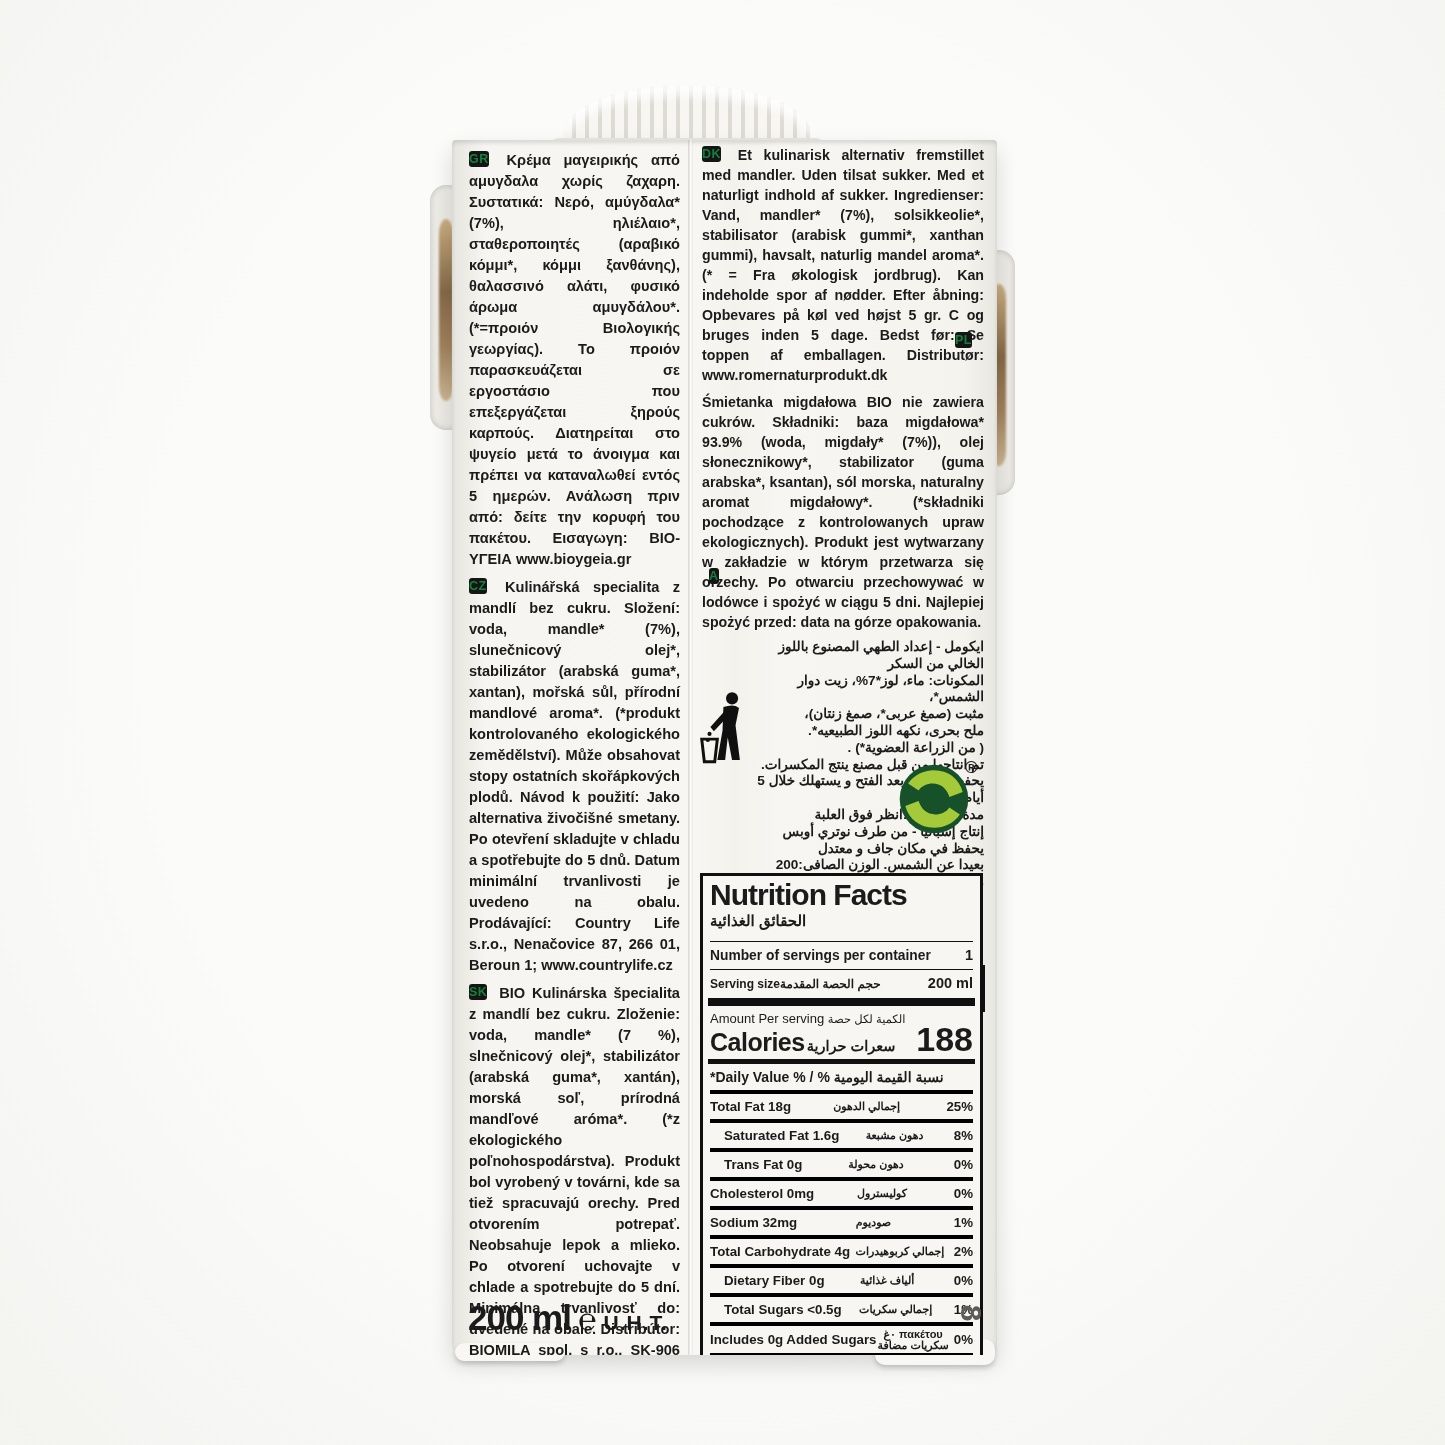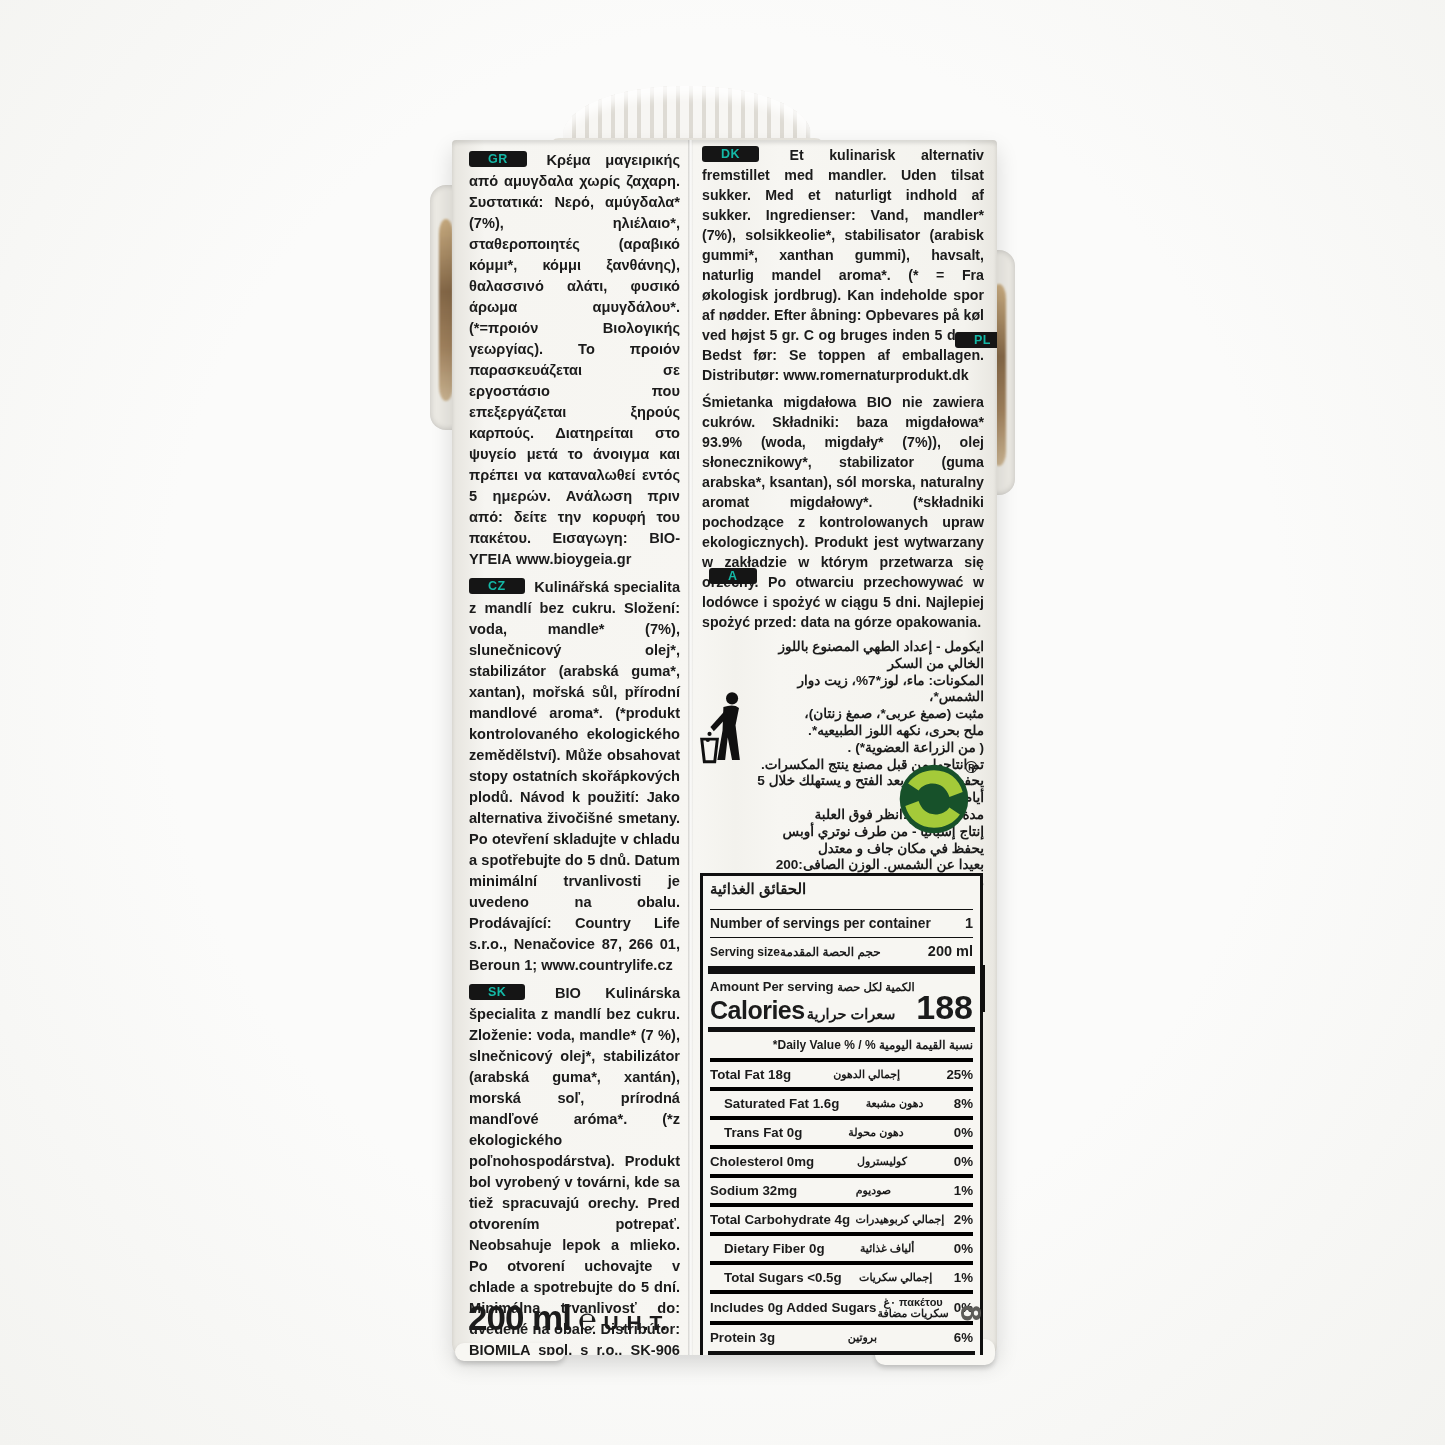--- a/index.html
+++ b/index.html
@@ -43,22 +43,22 @@
     border-radius:50% / 8%; filter: blur(1px); opacity:.9; }
   .flap-left { left:430px; top:185px; border-radius:16px 0 0 16px; }
   .flap-right { left:983px; top:250px; border-radius:0 16px 16px 0; }
 
   
   .panel { position:absolute; top:0; height:100%; overflow:hidden; }
   .panel p { text-align:justify; font-weight:700; }
   .left-panel { left:0; width:237px; padding:10px 9px 0 17px; font-size:14.6px; line-height:21px; }
   .right-panel { left:241px; width:304px; padding:5px 13px 0 9px; font-size:14.2px; line-height:20px; }
 
-  .badge { display:inline-block; background:#151515; color:#14b8a6; font-weight:700;
-    font-size:12.5px; line-height:16px; padding:0 19px; border-radius:3px; margin-right:5px;
+  .badge { display:inline-block; background:#151515; color:#15803d; font-weight:700;
+    font-size:12.5px; line-height:16px; padding:0 0; border-radius:3px; margin-right:5px;
     vertical-align:2px; letter-spacing:.5px; }
   .sec { margin-bottom:7px; }
 
   .volume-line { position:absolute; left:16px; bottom:22px; display:flex; align-items:baseline; gap:7px; white-space:nowrap; }
   .vol { font-size:35px; font-weight:700; letter-spacing:-1px; }
   .emark { font-size:31px; font-weight:400; }
   .uht { font-size:21px; font-weight:700; letter-spacing:1px; }
 
   
   .ar-block { direction:rtl; text-align:right; font-size:13.6px; line-height:16.8px; font-weight:700; margin-top:3px; position:relative; padding-left:44px; }
@@ -81,27 +81,27 @@
   .nfx-title { font-size:30px; font-weight:700; letter-spacing:-1px; line-height:32px; }
   .nfx-ar { font-size:15px; font-weight:700; direction:rtl; text-align:left; line-height:20px; margin-bottom:10px; }
   .hr { border-top:1px solid #101010; }
   .srow { display:flex; justify-content:space-between; align-items:baseline; padding:3px 0; font-weight:700; }
   .srow .en { font-size:13.8px; }
   .srow .val { font-size:14.5px; }
   .ssize .en { font-size:12px; }
   .ssize .mid { font-size:12px; font-weight:700; direction:rtl; margin-right:auto; margin-left:0; }
   .bar { height:8px; background:#101010; margin:1px -2px; }
   .bar.thin { height:5px; }
-  .amount { font-size:13px; font-weight:700; padding:2px 0 0; }
+  .amount { font-size:13px; font-weight:400; padding:2px 0 0; }
   .amount .mid { font-size:11.5px; margin-right:8px; }
   .cal { display:flex; align-items:baseline; padding:0 0 2px; }
   .cal .en { font-size:25px; font-weight:700; letter-spacing:-0.5px; }
   .cal .mid { font-size:14.5px; font-weight:700; margin-left:2px; }
   .cal .val { margin-left:auto; font-size:34px; font-weight:700; }
-  .dvh { text-align:right; font-size:12px; font-weight:700; padding:2px 0 3px; direction:rtl; }
+  .dvh { text-align:left; font-size:14px; font-weight:700; padding:2px 0 3px; direction:rtl; }
   .nrow { display:flex; align-items:center; border-top:4px solid #000000; padding:2.5px 0; }
   .nrow .nen { font-size:13.3px; font-weight:700; white-space:nowrap; }
   .nrow.sub .nen { padding-left:14px; }
   .nrow .nar { flex:1; text-align:center; font-size:11px; font-weight:700; direction:rtl; line-height:11px; }
   .nrow .ndv { font-size:13.3px; font-weight:700; margin-left:4px; }
 
   .side-digit { position:absolute; left:963px; top:1296px; transform:rotate(90deg);
     font-size:30px; font-weight:700; color:#5d5c58; }
 </style>
 </head>
@@ -187,20 +187,21 @@
       <svg class="green-dot" viewBox="0 0 100 100">
         <circle cx="50" cy="50" r="49" fill="#17512a"></circle>
         <path d="M50 9 C70 9 86 21 91 40 L72 47 C68 35 60 28 48 28 C40 28 33 31 28 38 L13 28 C21 16 35 9 50 9 Z" fill="#a4ca39"></path>
         <path d="M50 91 C30 91 14 79 9 60 L28 53 C32 65 40 72 52 72 C60 72 67 69 72 62 L87 72 C79 84 65 91 50 91 Z" fill="#a4ca39"></path>
       </svg>
       <span class="rmark">®</span>
 
       <div class="banner">ONLY VALID FOR ARAB COUNTRIES</div>
 
       <div class="nfx">
+        <div class="nfx-title">Nutrition Facts</div>
         <div class="nfx-ar">الحقائق الغذائية</div>
         <div class="hr"></div>
         <div class="srow">
           <span class="en">Number of servings per container</span>
           <span class="val">1</span>
         </div>
         <div class="hr"></div>
         <div class="srow ssize">
           <span class="en">Serving size</span>
           <span class="mid">حجم الحصة المقدمة</span>

